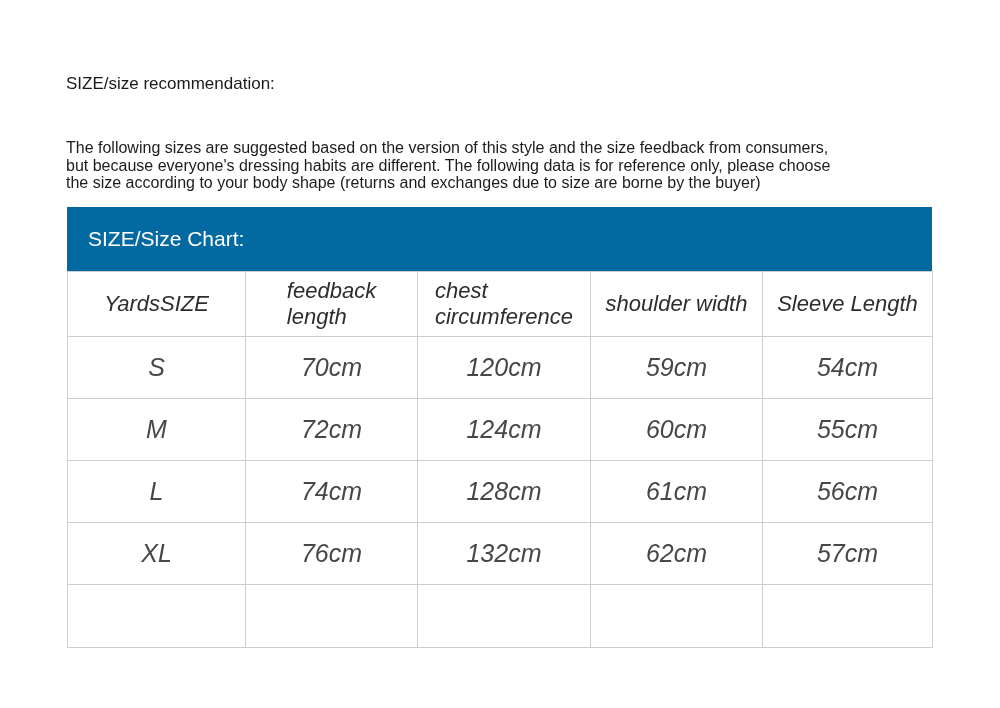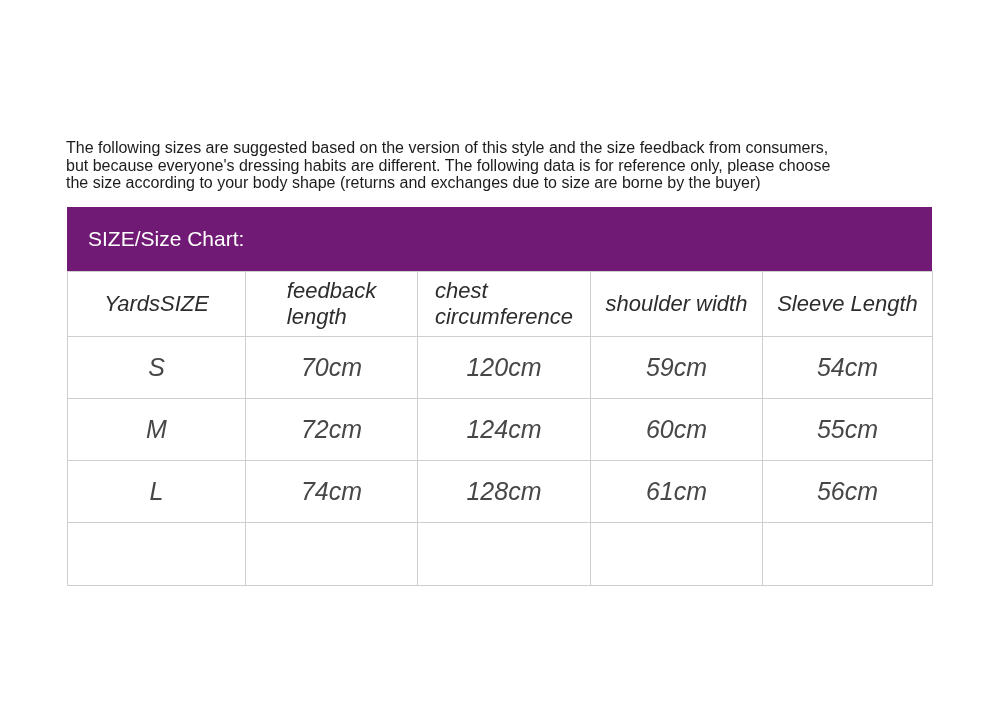--- a/index.html
+++ b/index.html
@@ -37,21 +37,21 @@
   .size-chart {
     position: absolute;
     left: 67px;
     top: 207px;
     width: 865px;
   }
   .chart-banner {
     box-sizing: border-box;
     width: 865px;
     height: 64px;
-    background: #701a75;
+    background: #0369a1;
     color: #ffffff;
     font-size: 21px;
     display: flex;
     align-items: center;
     padding-left: 21px;
   }
   table.size-table {
     border-collapse: collapse;
     table-layout: fixed;
     width: 865px;
@@ -84,20 +84,21 @@
   }
   .size-table tr.empty-row td {
     height: 62px;
   }
 </style>
 </head>
 <body>
 
 <div class="page">
 
+  <div class="heading">SIZE/size recommendation:</div>
 
   <div class="description">The following sizes are suggested based on the version of this style and the size feedback from consumers,
 but because everyone's dressing habits are different. The following data is for reference only, please choose
 the size according to your body shape (returns and exchanges due to size are borne by the buyer)</div>
 
   <div class="size-chart">
 
     <div class="chart-banner">
       <span>SIZE/Size Chart:</span>
     </div>
@@ -146,20 +147,27 @@
           <td>60cm</td>
           <td>55cm</td>
         </tr>
         <tr>
           <td>L</td>
           <td>74cm</td>
           <td>128cm</td>
           <td>61cm</td>
           <td>56cm</td>
         </tr>
+        <tr>
+          <td>XL</td>
+          <td>76cm</td>
+          <td>132cm</td>
+          <td>62cm</td>
+          <td>57cm</td>
+        </tr>
         <tr class="empty-row">
           <td></td>
           <td></td>
           <td></td>
           <td></td>
           <td></td>
         </tr>
       </tbody>
     </table>
   </div>

